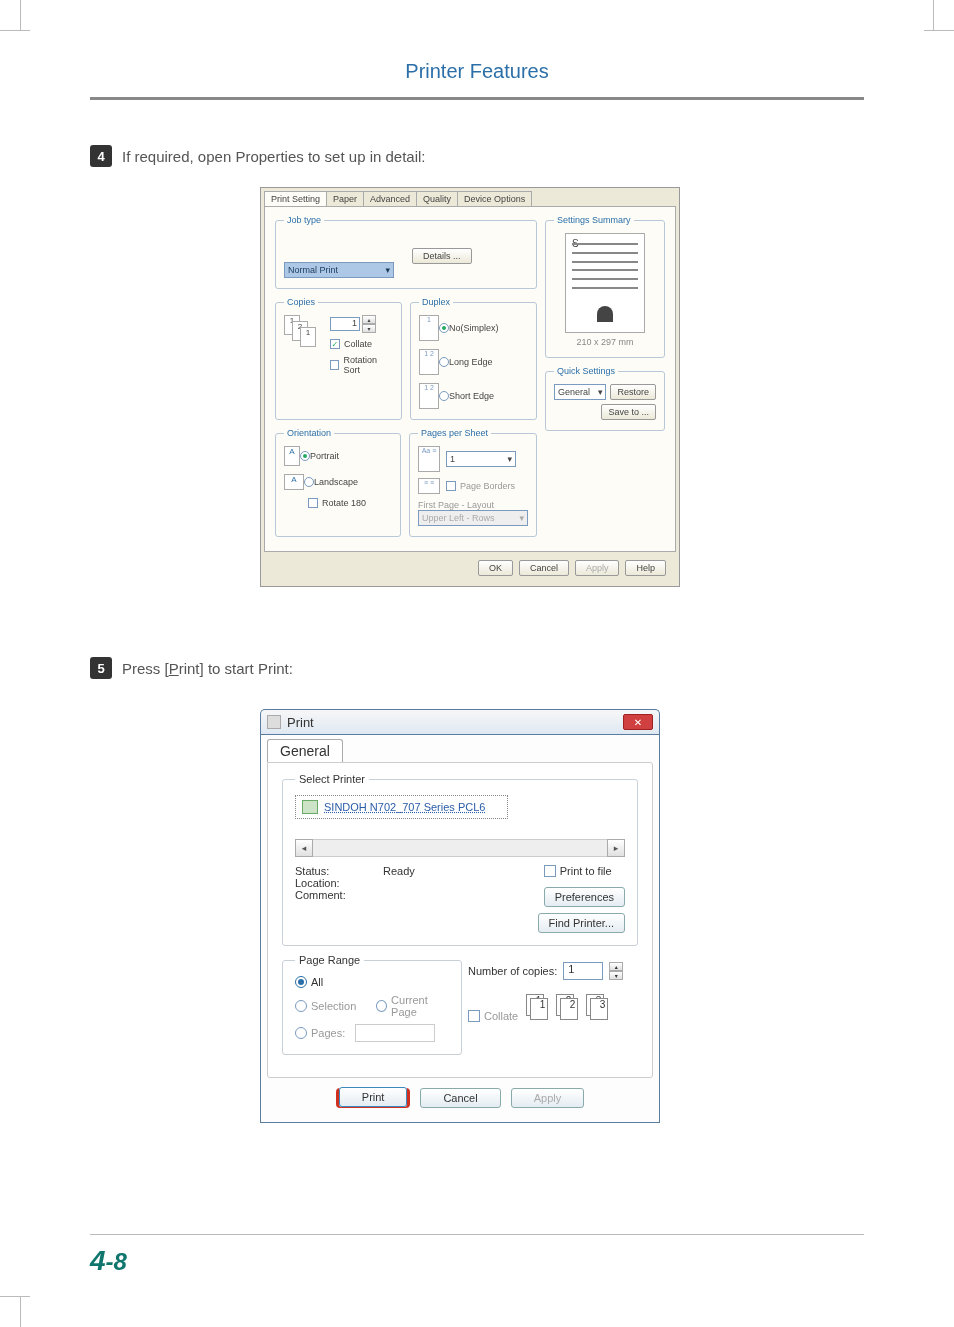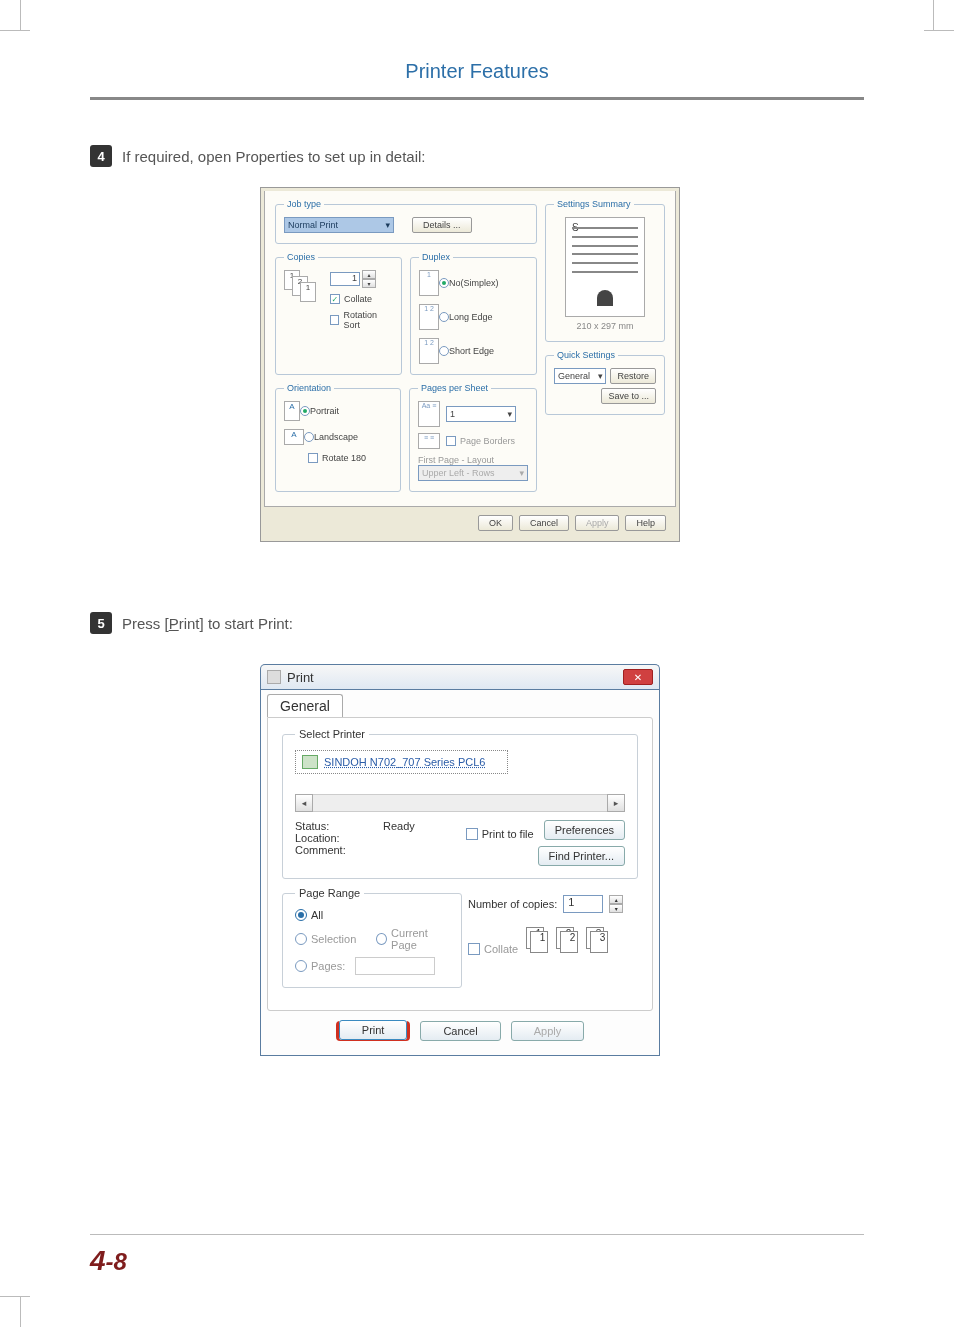--- a/index.html
+++ b/index.html
@@ -235,21 +235,21 @@
   }
   .print-hl .btn2 { border-color:#3a8ac0; }
   .bottom-row { display:flex; justify-content:center; gap:10px; margin-top:10px; }
   .footer {
     position:absolute;
     bottom:50px;
     left:90px;
     font-size:24px;
     font-style:italic;
     font-weight:bold;
-    color:#7f1d1d;
+    color:#0f766e;
   }
   .footer .chap { font-size:28px; }
   .footer-line { position:absolute; bottom:92px; left:90px; right:90px; height:1px; background:#bbb; }
   .underline-accesskey { text-decoration: underline; }
 </style>
 </head>
 <body>
 
 <div class="crop-v-left"></div>
 <div class="crop-h-left"></div>
@@ -262,26 +262,33 @@
 
   <div class="header-title">Printer Features</div>
   <div class="header-rule"></div>
 
   <div class="step-row">
     <div class="step-badge">4</div>
     <div class="step-text">If required, open Properties to set up in detail:</div>
   </div>
 
   <div class="dlg-props">
+    <div class="tabrow">
+      <div class="tab active">Print Setting</div>
+      <div class="tab">Paper</div>
+      <div class="tab">Advanced</div>
+      <div class="tab">Quality</div>
+      <div class="tab">Device Options</div>
+    </div>
     <div class="tabbody">
       <div class="col">
         <fieldset class="fs">
           <legend>Job type</legend>
           <div style="display:flex; gap:18px; align-items:center;">
-            <div class="sel hl" style="width:110px;">
+            <div class="sel hl" style="width:110px;margin-top:29px;">
               <span>Normal Print</span>
               <span>▾</span>
             </div>
             <span class="btn">Details ...</span>
           </div>
         </fieldset>
 
         <div style="display:flex; gap:8px;">
           <fieldset class="fs" style="flex:1;">
             <legend>Copies</legend>
@@ -455,21 +462,21 @@
                   <span>Ready</span>
                 </div>
               <div class="kv">
                   <span class="k">Location:</span>
                 </div>
               <div class="kv">
                   <span class="k">Comment:</span>
                 </div>
             </div>
             <div style="display:flex; flex-direction:column; align-items:flex-end; gap:6px;">
-              <div style="display:flex; gap:10px; align-items:flex-end;">
+              <div style="display:flex; gap:10px; align-items:flex-start;flex-direction:column;">
                 <div class="chk2">
                     <span class="box"></span>
                     <span>Print to file</span>
                   </div>
                 <span class="btn2">Preferences</span>
               </div>
               <span class="btn2">Find Printer...</span>
             </div>
           </div>
         </fieldset>

